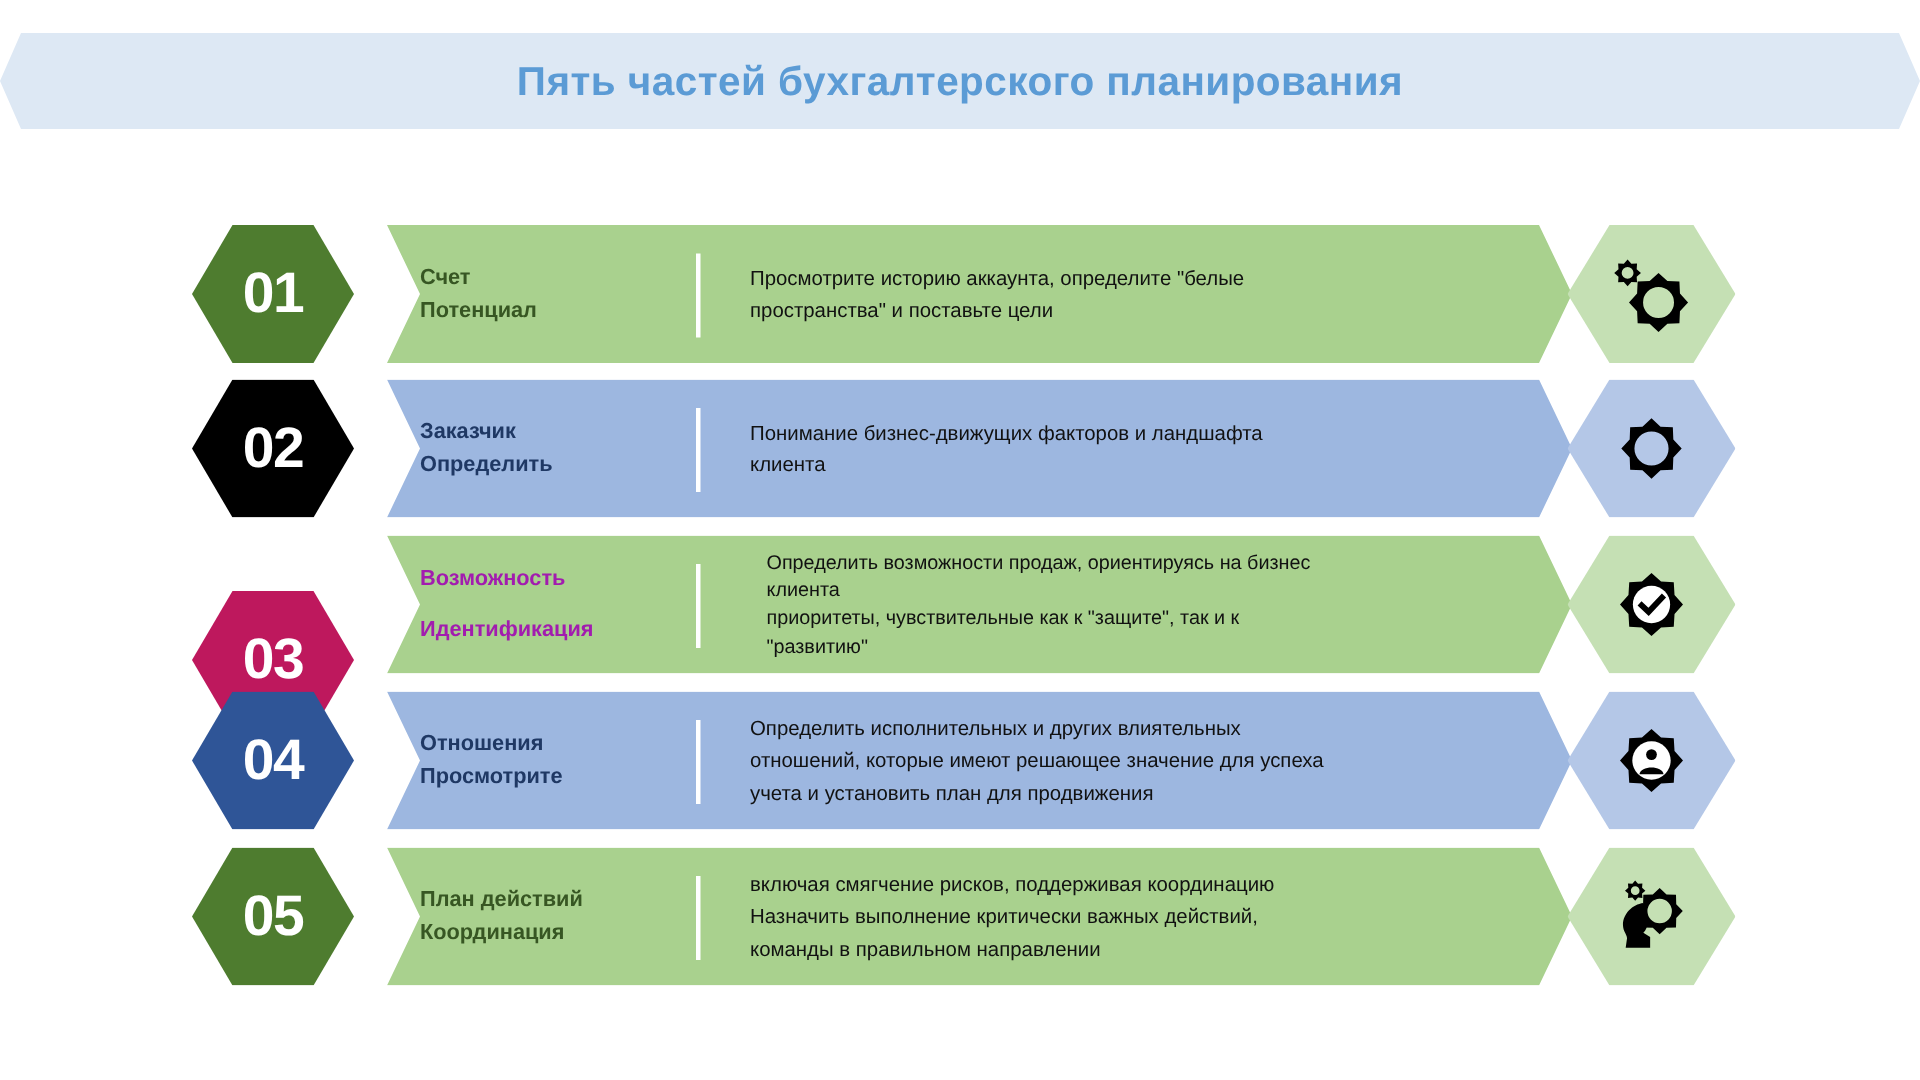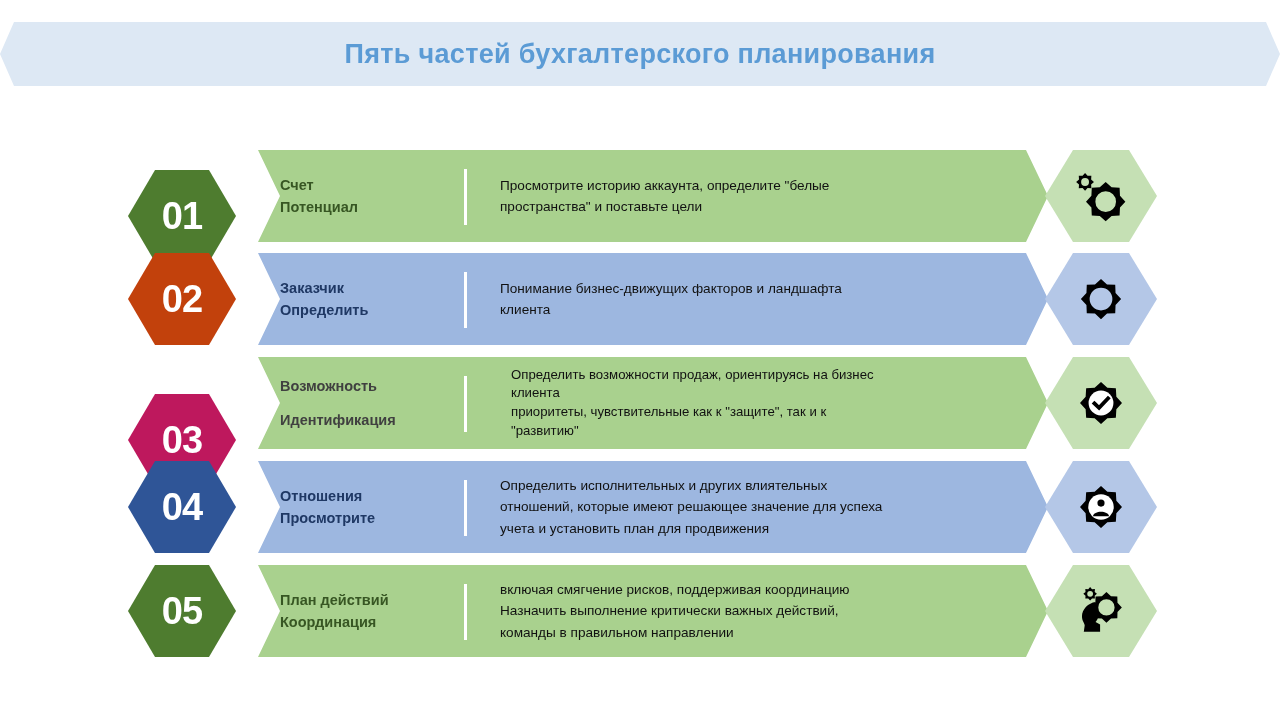--- a/index.html
+++ b/index.html
@@ -105,21 +105,21 @@
 <body>
 
 <div id="stage">
 
   <div class="banner" style="background: rgb(221, 232, 244);">
     <div class="banner-title" style="color: rgb(91, 155, 213);">Пять частей бухгалтерского планирования</div>
   </div>
 
   <div id="rows-container">
       <div class="row" style="top: 150px;">
-        <div class="num-hex" style="background: rgb(78, 124, 47); margin-top: 20px;">
+        <div class="num-hex" style="background: rgb(78, 124, 47);">
           <span>01</span>
         </div>
         <div class="bar" style="background: rgb(169, 209, 142); text-decoration: underline;">
           <div class="bar-label" style="color: rgb(55, 86, 35);">
             <div>Счет</div>
             <div>Потенциал</div>
           </div>
           <div class="divider" style="background: rgb(255, 255, 255);"></div>
           <div class="bar-desc" style="color: rgb(17, 17, 17);">
             <div>Просмотрите историю аккаунта, определите "белые</div>
@@ -129,21 +129,21 @@
         <div class="icon-hex" style="background: rgb(197, 224, 180);">
           <span>
             <svg width="60" height="60" viewBox="0 0 64 64">
               <path d="M15.00 7.50L17.68 10.53L21.72 10.28L21.47 14.32L24.50 17.00L21.47 19.68L21.72 23.72L17.68 23.47L15.00 26.50L12.32 23.47L8.28 23.72L8.53 19.68L5.50 17.00L8.53 14.32L8.28 10.28L12.32 10.53ZM19.2 17A4.2 4.2 0 1 0 10.8 17A4.2 4.2 0 1 0 19.2 17Z" fill="#000" fill-rule="evenodd"></path>
               <path d="M37.00 17.00L43.31 22.76L51.85 23.15L52.24 31.69L58.00 38.00L52.24 44.31L51.85 52.85L43.31 53.24L37.00 59.00L30.69 53.24L22.15 52.85L21.76 44.31L16.00 38.00L21.76 31.69L22.15 23.15L30.69 22.76ZM48 38A11 11 0 1 0 26 38A11 11 0 1 0 48 38Z" fill="#000" fill-rule="evenodd"></path>
             </svg>
           </span>
         </div>
       </div>
       <div class="row" style="top: 253px;">
-        <div class="num-hex" style="background: #c2410c;">
+        <div class="num-hex" style="background: #000000;">
           <span>02</span>
         </div>
         <div class="bar" style="background: rgb(157, 183, 224);">
           <div class="bar-label" style="color: rgb(31, 56, 100);">
             <div>Заказчик</div>
             <div>Определить</div>
           </div>
           <div class="divider" style="background: rgb(255, 255, 255);"></div>
           <div class="bar-desc" style="color: rgb(17, 17, 17);">
             <div>Понимание бизнес-движущих факторов и ландшафта</div>
@@ -156,21 +156,21 @@
               <path d="M32.00 9.00L38.89 15.37L48.26 15.74L48.63 25.11L55.00 32.00L48.63 38.89L48.26 48.26L38.89 48.63L32.00 55.00L25.11 48.63L15.74 48.26L15.37 38.89L9.00 32.00L15.37 25.11L15.74 15.74L25.11 15.37ZM45 32A13 13 0 1 0 19 32A13 13 0 1 0 45 32Z" fill="#000" fill-rule="evenodd"></path>
             </svg>
           </span>
         </div>
       </div>
       <div class="row" style="top: 357px;">
         <div class="num-hex" style="background: #be185d; margin-top: 37px;">
           <span>03</span>
         </div>
         <div class="bar" style="background: rgb(169, 209, 142);">
-          <div class="bar-label" style="color: #404040; gap: 12px;">
+          <div class="bar-label" style="color: #a21caf; gap: 12px;">
             <div>Возможность</div>
             <div>Идентификация</div>
           </div>
           <div class="divider" style="background: rgb(255, 255, 255);"></div>
           <div class="bar-desc four-line" style="color: rgb(17, 17, 17);">
             <div>Определить возможности продаж, ориентируясь на бизнес</div>
             <div>клиента</div>
             <div>приоритеты, чувствительные как к "защите", так и к</div>
             <div>"развитию"</div>
           </div>

